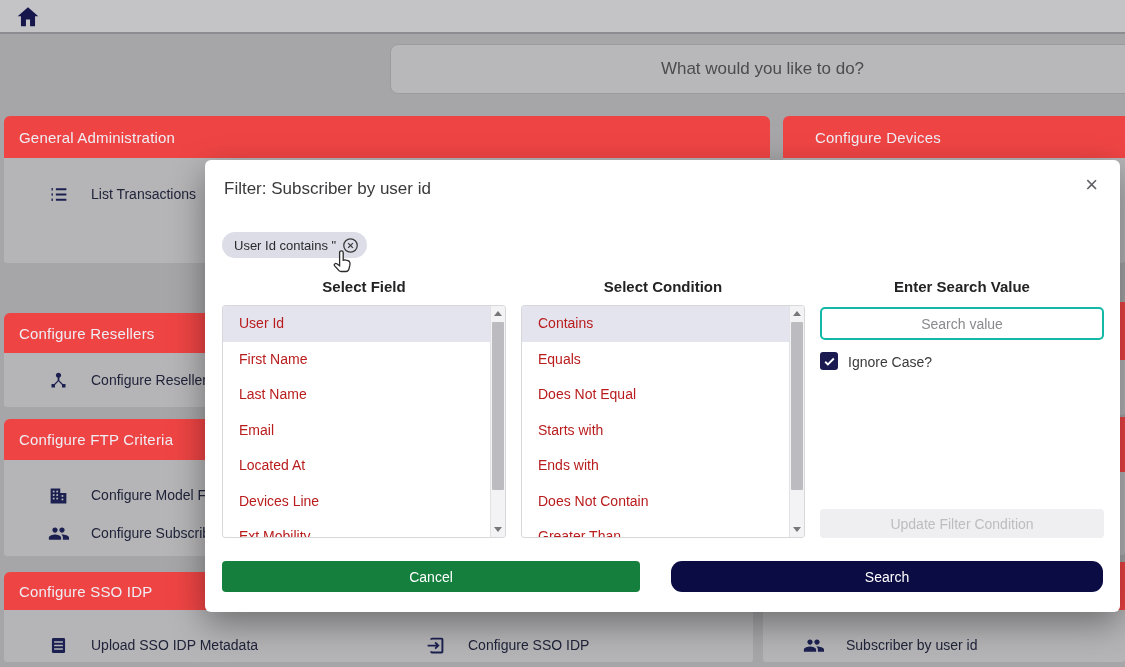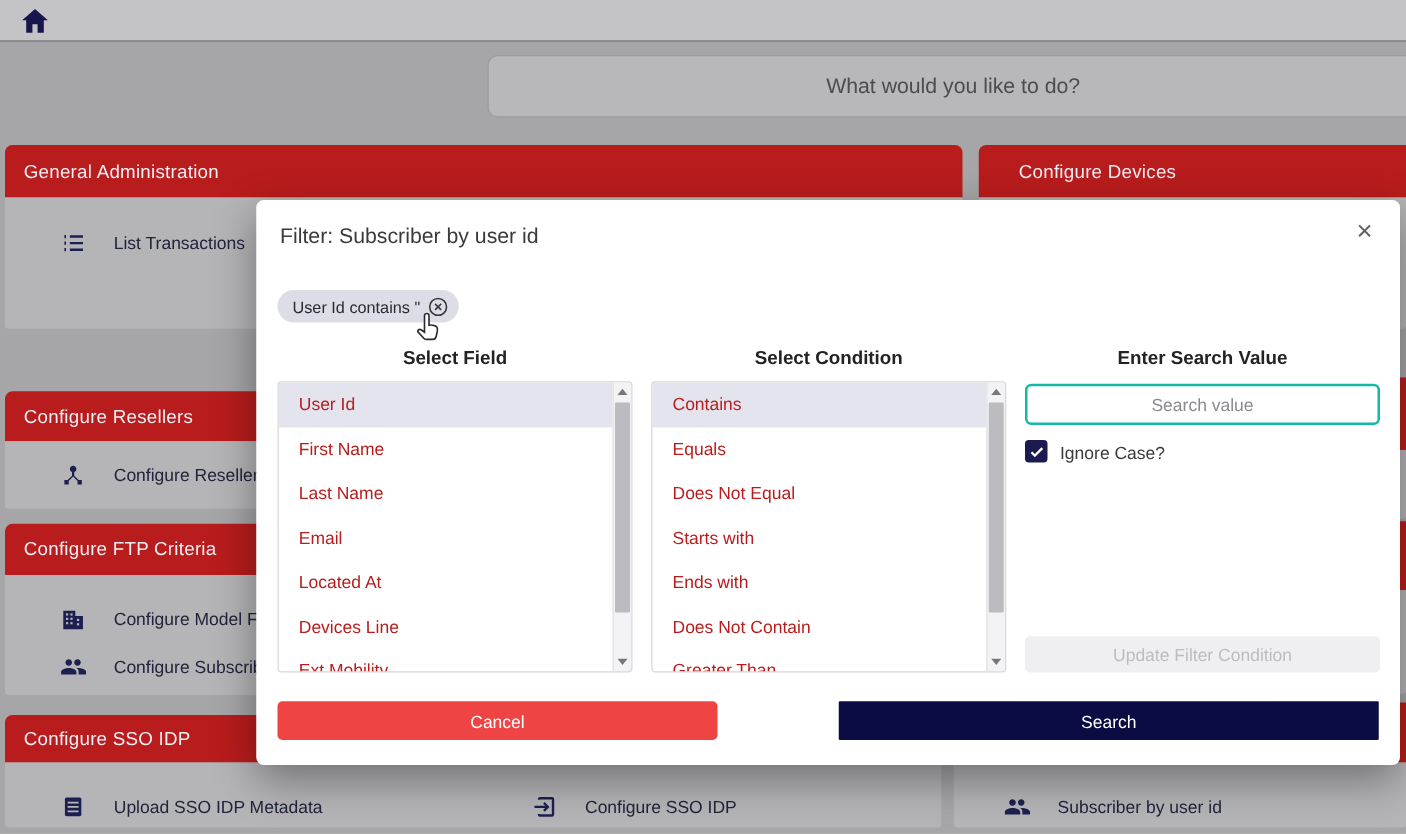--- a/index.html
+++ b/index.html
@@ -9,21 +9,21 @@
 
   
   .topbar { position:absolute; left:0; top:0; width:1125px; height:34px; background:#c4c4c6; border-bottom:2px solid #8d8d91; }
   .home-btn { position:absolute; left:14px; top:4px; width:28px; height:26px; cursor:pointer; }
 
   
   .hero-search { position:absolute; left:390px; top:44px; width:745px; height:50px; background:#b8b8ba;
     border:1px solid #9c9c9e; border-radius:8px; text-align:center; line-height:48px; font-size:17px; color:#4c4c50; }
 
   
-  .panel-h { position:absolute; background:#b91c1c; border-radius:6px 6px 0 0; color:#eeeef4;
+  .panel-h { position:absolute; background:#ef4444; border-radius:6px 6px 0 0; color:#eeeef4;
     font-size:15px; font-weight:500; display:flex; align-items:center; padding-left:15px; letter-spacing:.2px; }
   .panel-b { position:absolute; background:#b5b5b7; border-radius:0 0 3px 3px; }
   .prow { position:absolute; display:flex; align-items:center; gap:22px; height:24px; }
   .prow .lbl { font-size:14px; font-weight:500; color:#20243a; white-space:nowrap; }
   .micon { width:21px; height:21px; flex:0 0 auto; }
 
   
   .modal { position:absolute; left:205px; top:160px; width:915px; height:452px; background:#ffffff;
     border-radius:6px; box-shadow:0 12px 34px rgba(0,0,0,.38); }
   .modal-title { position:absolute; left:19px; top:19px; font-size:17px; color:#3a3a3c; }
@@ -47,24 +47,24 @@
   .sthumb { position:absolute; left:1px; top:16px; width:12px; height:168px; background:#bcbcc0; border-radius:1px; cursor:grab; }
 
   .search-value-input { position:absolute; left:615px; top:147px; width:284px; height:33px; border:2px solid #14b8a6;
     border-radius:5px; text-align:center; font-size:14px; color:#2b2b2d; font-family:"Liberation Sans",sans-serif; outline:none; background:#fff; }
   .search-value-input::placeholder { color:#8a8a8e; opacity:1; }
   .chk-row { position:absolute; left:615px; top:192px; display:flex; align-items:flex-end; gap:10px; }
   .chk-box { width:18px; height:18px; background:#1b1b52; border-radius:3px; display:flex; align-items:center; justify-content:center; cursor:pointer; }
   .chk-lbl { font-size:14px; color:#3a3a3c; }
   .update-btn { position:absolute; left:615px; top:349px; width:284px; height:29px; background:#efeff1; color:#bdbdc1;
     border:none; border-radius:4px; font-size:14px; font-family:"Liberation Sans",sans-serif; }
-  .cancel-btn { position:absolute; left:17px; top:401px; width:352px; height:31px; background:#ef4444; color:#fff;
+  .cancel-btn { position:absolute; left:17px; top:401px; width:418px; height:31px; background:#15803d; color:#fff;
     border:none; border-radius:4px; font-size:14px; font-weight:500; font-family:"Liberation Sans",sans-serif; cursor:pointer; }
   .search-btn { position:absolute; left:466px; top:401px; width:432px; height:31px; background:#0c0c44; color:#fff;
-    border:none; border-radius:1px; font-size:14px; font-weight:500; font-family:"Liberation Sans",sans-serif; cursor:pointer; }
+    border:none; border-radius:11px; font-size:14px; font-weight:500; font-family:"Liberation Sans",sans-serif; cursor:pointer; }
 </style>
 </head>
 <body>
 
 <div id="stage">
 
   <div class="topbar">
     <div class="home-btn">
       <svg viewBox="0 0 24 24" width="28" height="26">
         <path d="M12 3l9.5 8.2h-3v9.3h-4.6v-6.2h-3.8v6.2H5.5v-9.3h-3z" fill="#16164d"></path>

